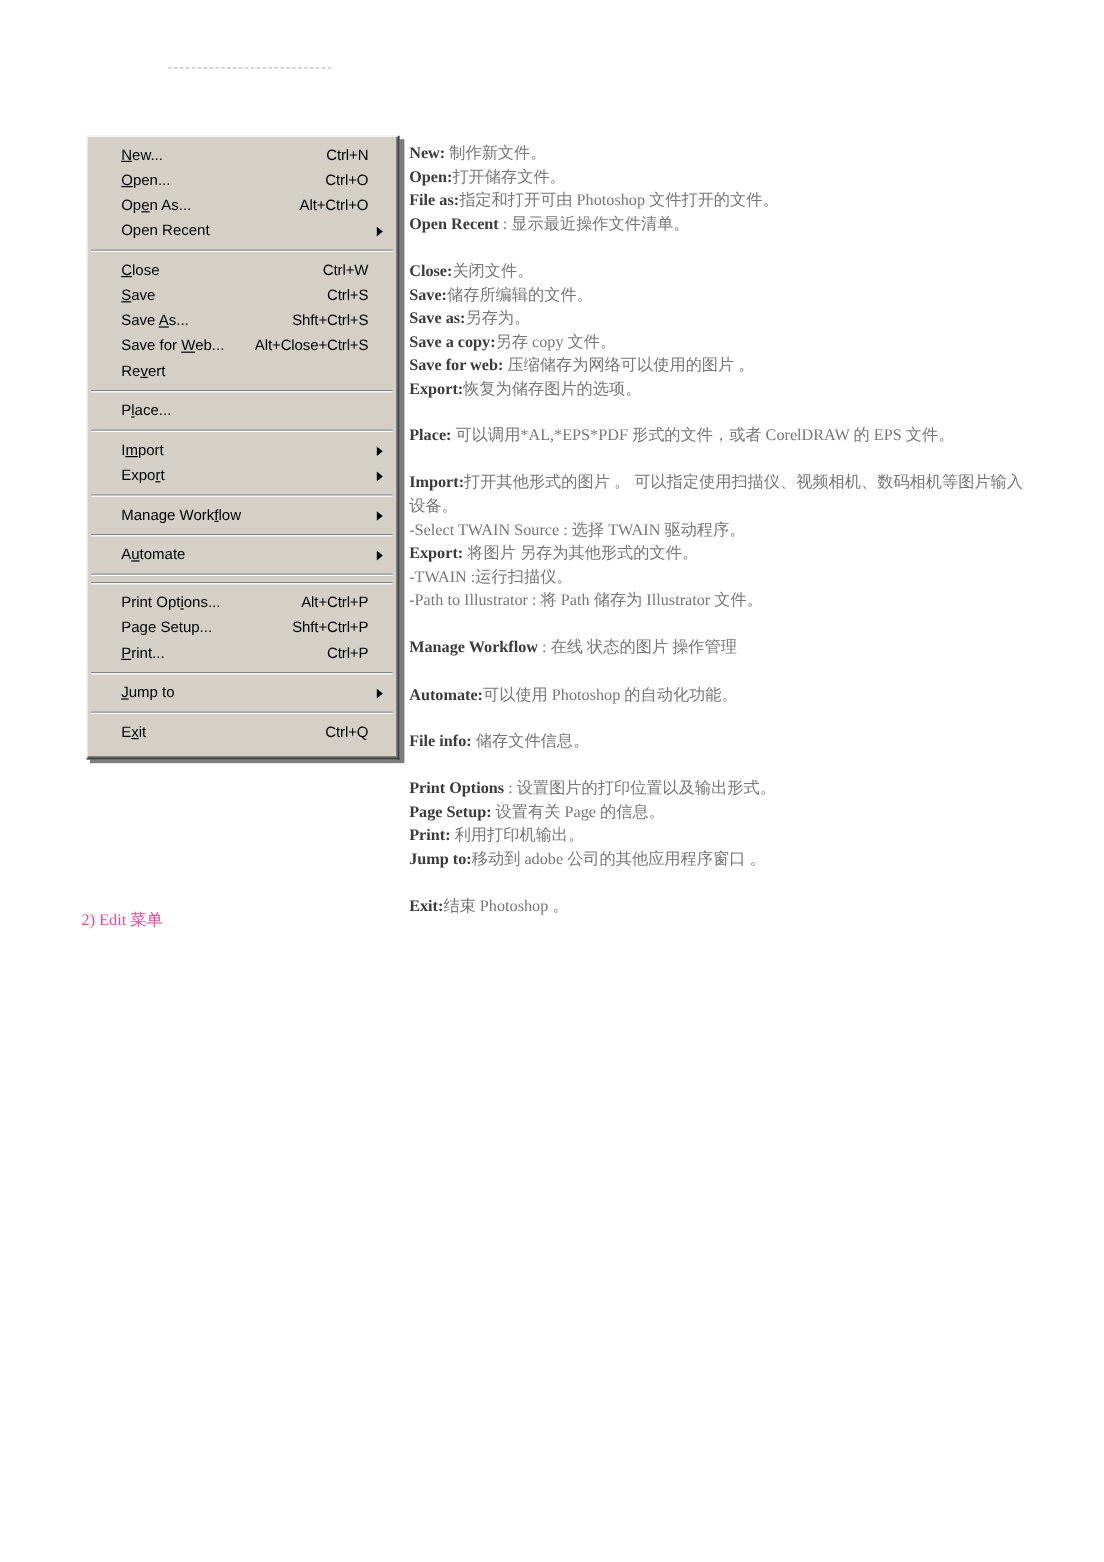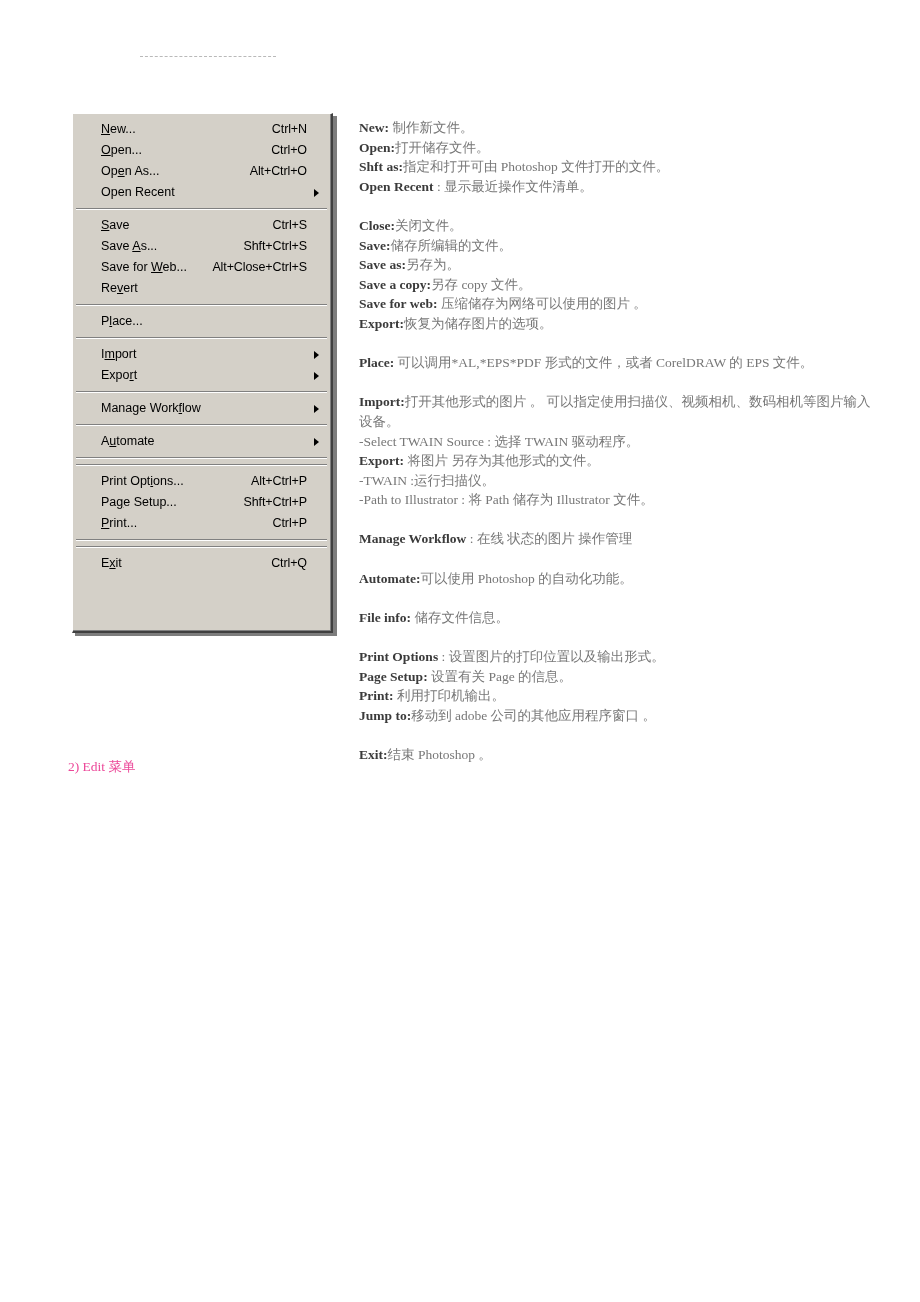--- a/index.html
+++ b/index.html
@@ -59,21 +59,20 @@
     height:0;margin:5px 3px 5px 3px;
     border-top:1px solid #808080;
     border-bottom:1px solid #ffffff;
   }
 
   
   .desc{
     position:absolute;left:341px;top:118px;width:520px;
     font-size:13.5px;line-height:19.6px;color:#777777;
     font-family:"Liberation Serif","DejaVu Serif",serif;
-    margin-left:18px;
   }
   .desc p{margin:0;}
   .desc .blank{height:19.6px;}
   .desc b{color:#3b3b3b;font-weight:bold;}
 
   
   .edit-line{
     position:absolute;left:68px;top:758px;
     font-size:13.5px;color:#ec4899;
     font-family:"Liberation Serif","DejaVu Serif",serif;
@@ -93,48 +92,50 @@
 
   <div class="menu-shadow"></div>
 
   <div class="menu">
     <div class="menu-inner" id="menu-inner">
         <div class="mi"><span class="lbl"><span class="acc">N</span>ew...</span><span class="sc">Ctrl+N</span></div>
         <div class="mi"><span class="lbl"><span class="acc">O</span>pen...</span><span class="sc">Ctrl+O</span></div>
         <div class="mi"><span class="lbl">Op<span class="acc">e</span>n As...</span><span class="sc">Alt+Ctrl+O</span></div>
         <div class="mi"><span class="lbl">Open Recent</span><span class="arrow"></span></div>
         <div class="sep"></div>
+        <div class="mi"><span class="lbl"><span class="acc">C</span>lose</span><span class="sc">Ctrl+W</span></div>
         <div class="mi"><span class="lbl"><span class="acc">S</span>ave</span><span class="sc">Ctrl+S</span></div>
         <div class="mi"><span class="lbl">Save <span class="acc">A</span>s...</span><span class="sc">Shft+Ctrl+S</span></div>
         <div class="mi"><span class="lbl">Save for <span class="acc">W</span>eb...</span><span class="sc">Alt+Close+Ctrl+S</span></div>
         <div class="mi"><span class="lbl">Re<span class="acc">v</span>ert</span></div>
         <div class="sep"></div>
         <div class="mi"><span class="lbl">P<span class="acc">l</span>ace...</span></div>
         <div class="sep"></div>
         <div class="mi"><span class="lbl">I<span class="acc">m</span>port</span><span class="arrow"></span></div>
         <div class="mi"><span class="lbl">Expo<span class="acc">r</span>t</span><span class="arrow"></span></div>
         <div class="sep"></div>
         <div class="mi"><span class="lbl">Manage Work<span class="acc">f</span>low</span><span class="arrow"></span></div>
         <div class="sep"></div>
         <div class="mi"><span class="lbl">A<span class="acc">u</span>tomate</span><span class="arrow"></span></div>
         <div class="sep"></div>
         <div class="sep"></div>
         <div class="mi"><span class="lbl">Print Opt<span class="acc">i</span>ons...</span><span class="sc">Alt+Ctrl+P</span></div>
         <div class="mi"><span class="lbl">Pa<span class="acc">g</span>e Setup...</span><span class="sc">Shft+Ctrl+P</span></div>
         <div class="mi"><span class="lbl"><span class="acc">P</span>rint...</span><span class="sc">Ctrl+P</span></div>
         <div class="sep"></div>
+        <div class="mi"><span class="lbl"><span class="acc">J</span>ump to</span><span class="arrow"></span></div>
         <div class="sep"></div>
         <div class="mi"><span class="lbl">E<span class="acc">x</span>it</span><span class="sc">Ctrl+Q</span></div>
       </div>
   </div>
 
   <div class="desc" id="desc-col">
       <p><b>New:</b> 制作新文件。</p>
       <p><b>Open:</b>打开储存文件。</p>
-      <p><b>Shft as:</b>指定和打开可由 Photoshop 文件打开的文件。</p>
+      <p><b>File as:</b>指定和打开可由 Photoshop 文件打开的文件。</p>
       <p><b>Open Recent</b> : 显示最近操作文件清单。</p>
       <div class="blank"></div>
       <p><b>Close:</b>关闭文件。</p>
       <p><b>Save:</b>储存所编辑的文件。</p>
       <p><b>Save as:</b>另存为。</p>
       <p><b>Save a copy:</b>另存 copy 文件。</p>
       <p><b>Save for web:</b> 压缩储存为网络可以使用的图片 。</p>
       <p><b>Export:</b>恢复为储存图片的选项。</p>
       <div class="blank"></div>
       <p><b>Place:</b> 可以调用*AL,*EPS*PDF 形式的文件，或者 CorelDRAW 的 EPS 文件。</p>

